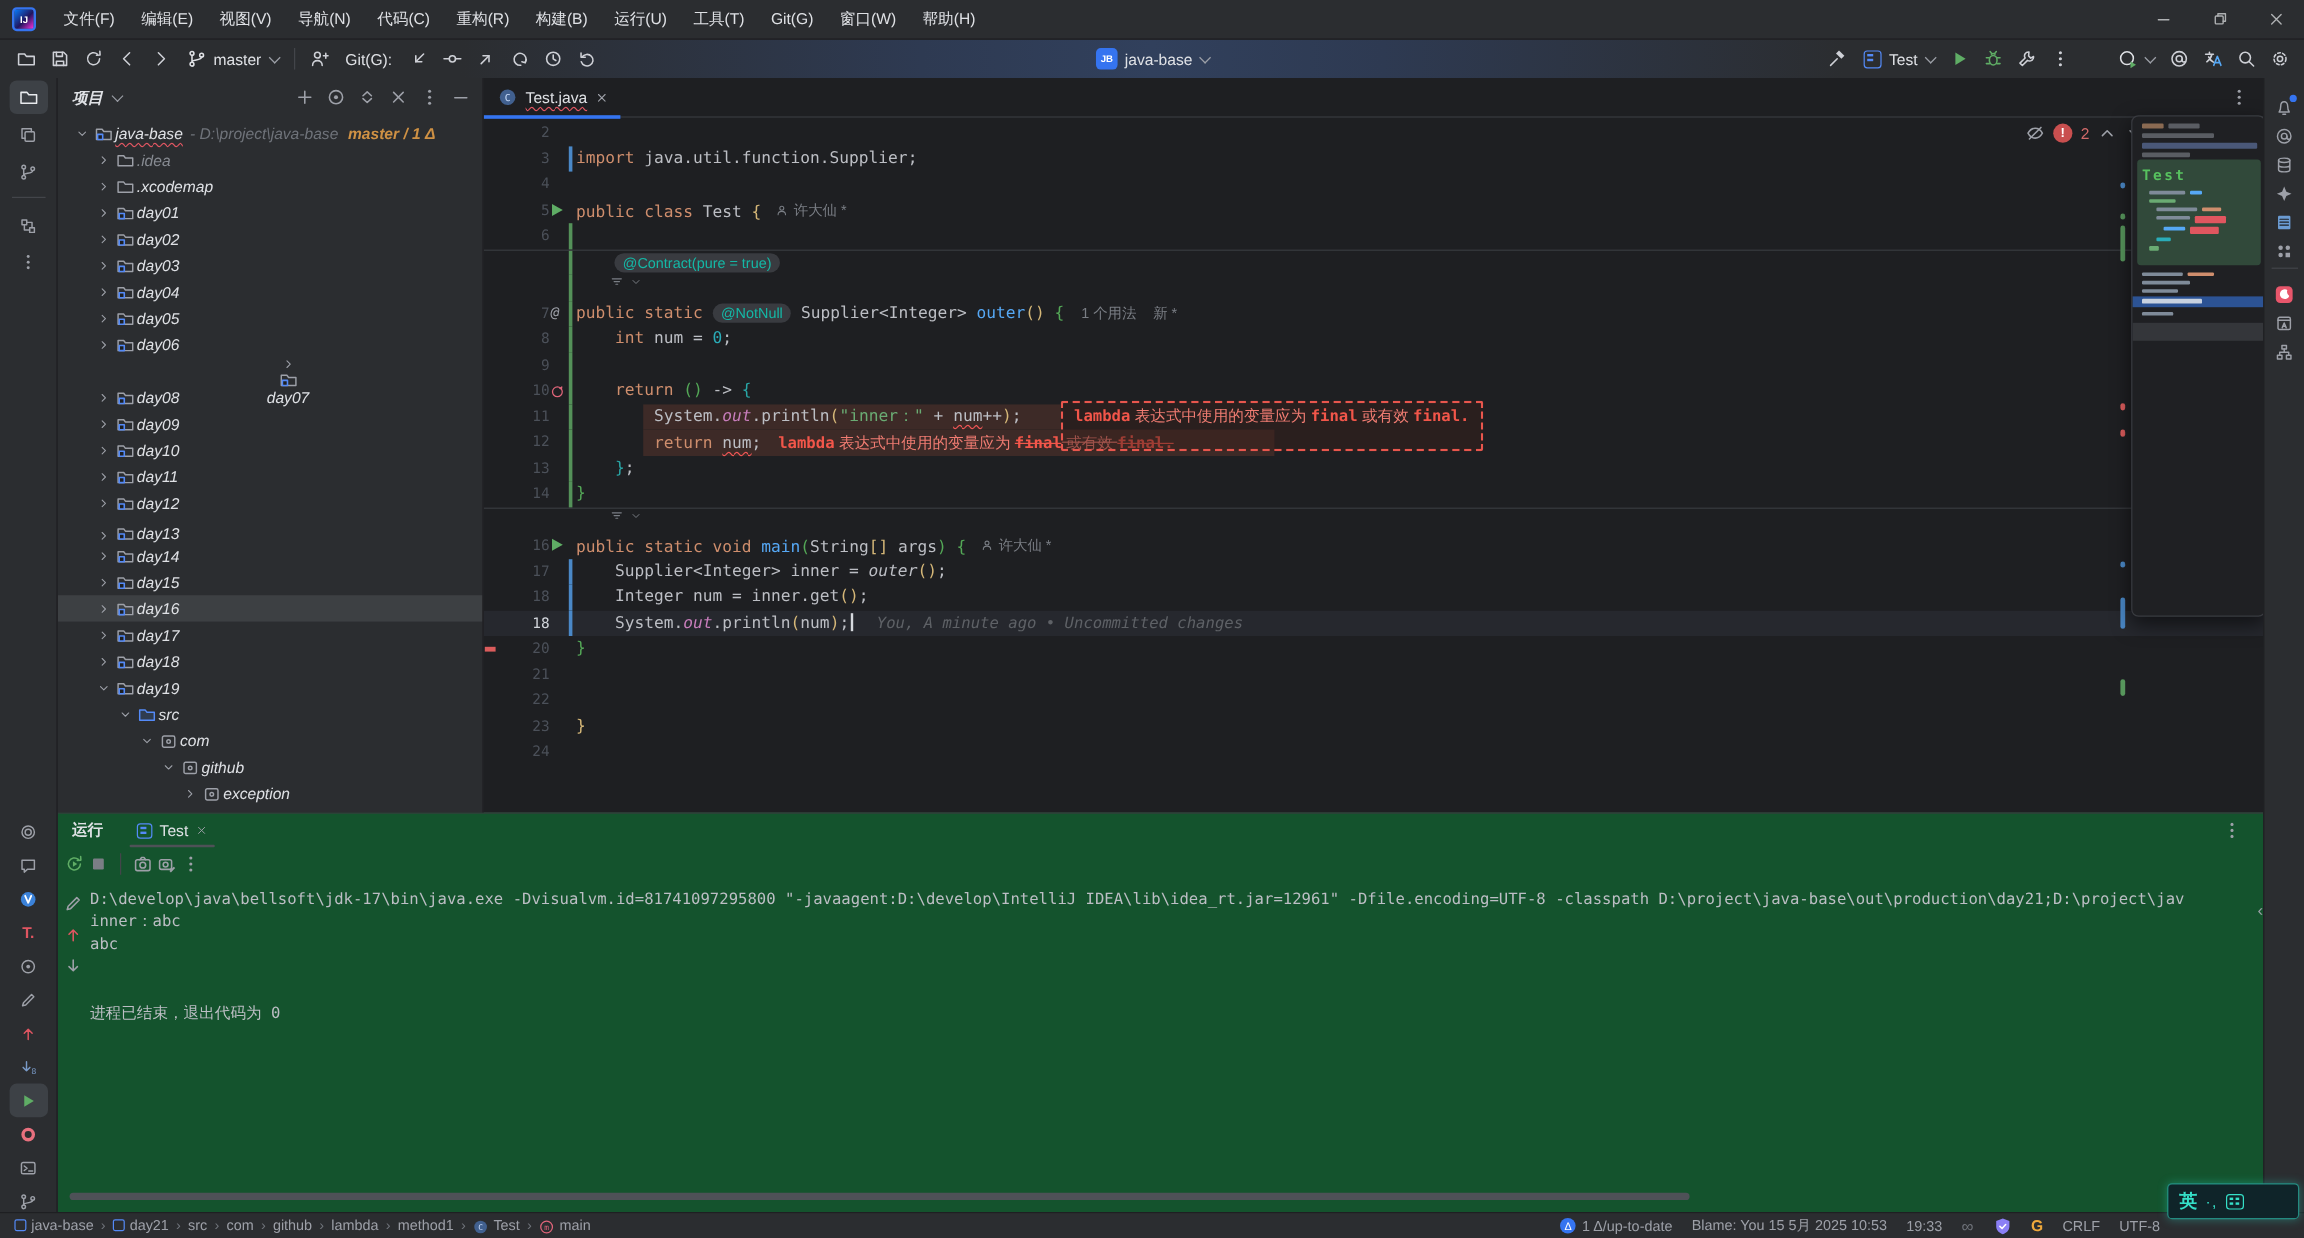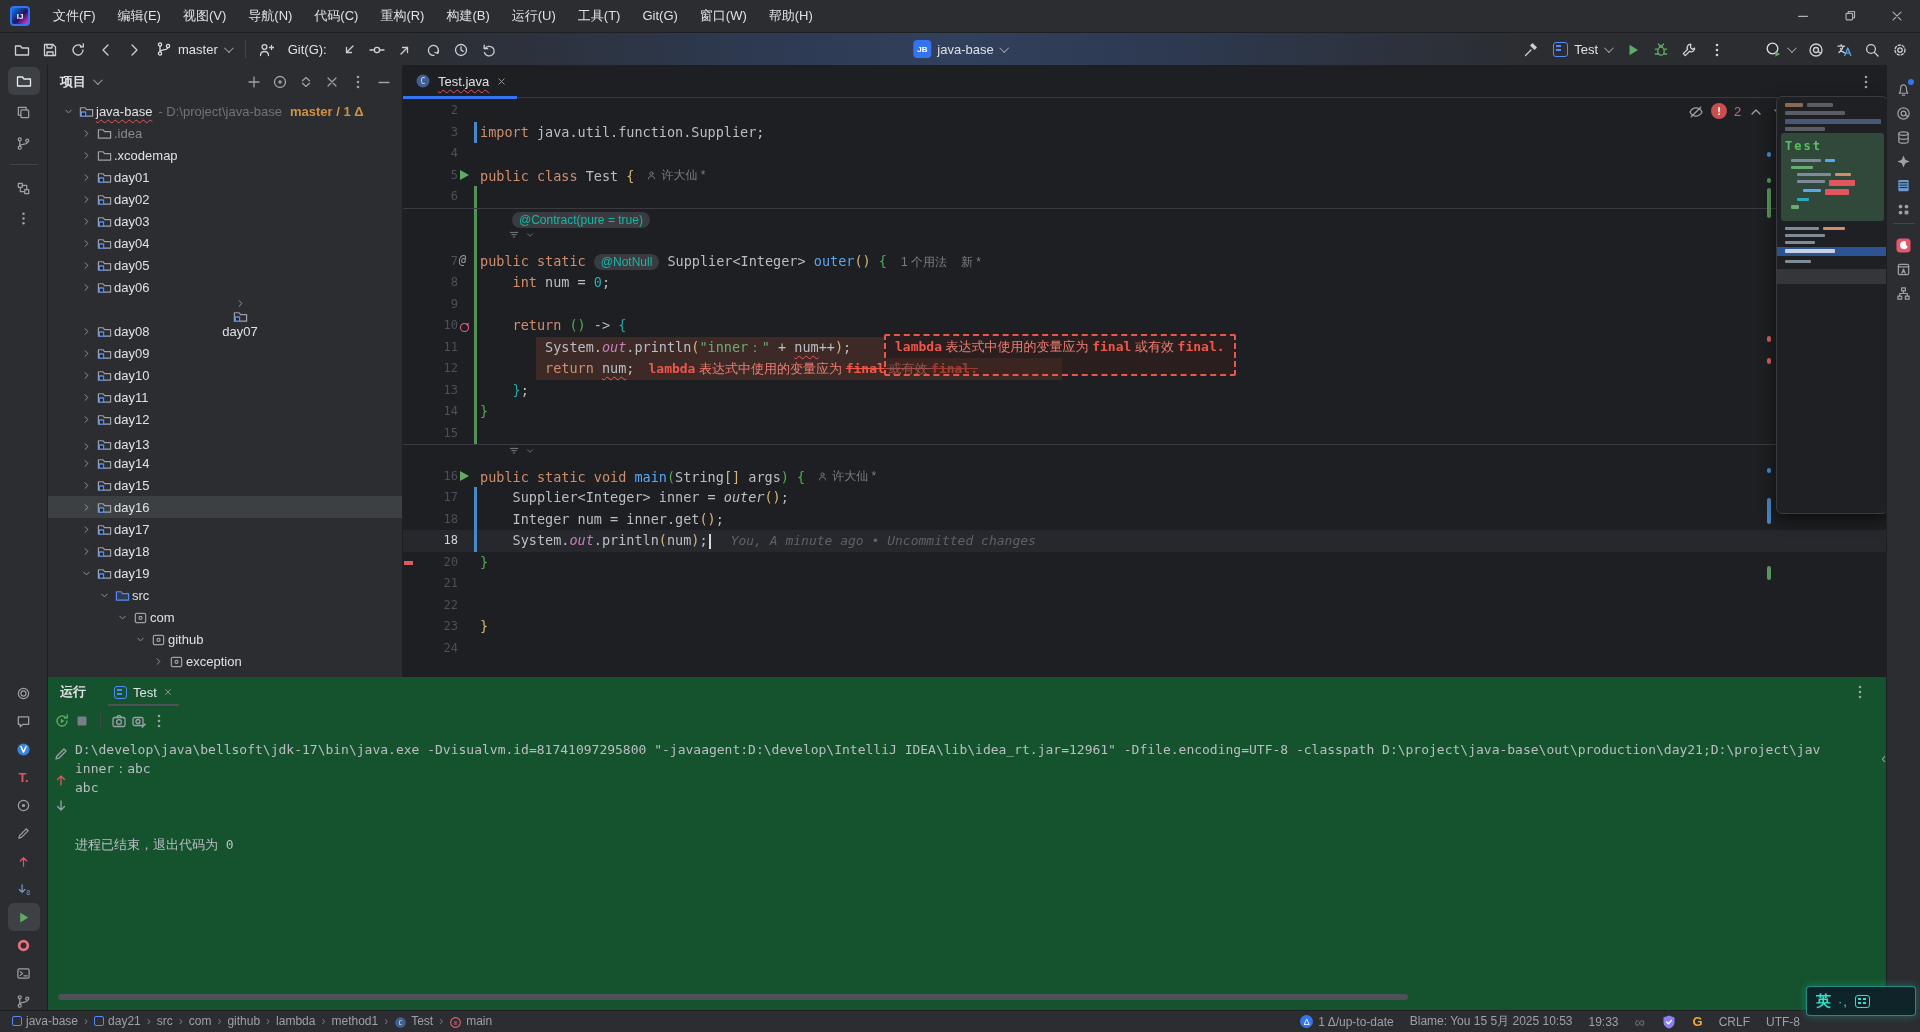--- a/index.html
+++ b/index.html
@@ -38,21 +38,21 @@
   #stripe-left { left:0; top:65px; width:48px; height:945px; background:#2b2d30; border-right:1px solid #1e1f22; z-index:20;}
   .stripe-ic { position:absolute; left:50%; transform:translate(-50%,-50%); width:32px; height:28px; border-radius:6px;
     display:flex; align-items:center; justify-content:center; color:#9da0a8; font-size:13px;}
   .stripe-ic.active { background:#3d4146; color:#e8eaed; }
   .stripe-div { position:absolute; left:10px; width:28px; height:1px; background:#43454a; }
 
   
   #stripe-right { right:0; top:65px; width:34px; height:945px; background:#2b2d30; border-left:1px solid #1e1f22; z-index:22;}
 
   
-  #project { left:48px; top:65px; width:355px; height:612px; background:#2b2d30; border-right:1px solid #1e1f22; z-index:10; }
+  #project { left:48px; top:65px; width:355px; height:612px; background:#2b2d30; border-right:1px solid #1e1f22; z-index:10;font-style:italic; }
   #proj-header { height:33px; display:flex; align-items:center; padding:0 6px 0 12px; }
   #proj-title { font-size:13px; font-weight:bold; color:#dfe1e5; display:flex; gap:7px; align-items:center;}
   #proj-actions { margin-left:auto; display:flex; align-items:center; gap:2px; color:#9da0a8;}
   .pa-btn { width:24px; height:22px; display:flex; align-items:center; justify-content:center; border-radius:4px;}
   #tree { position:absolute; top:35px; left:0; right:0; bottom:0; overflow:hidden; }
   .trow { height:22px; display:flex; align-items:center; font-size:13px; color:#dfe1e5; white-space:nowrap; cursor:default;}
   .trow.sel { background:#3d4043; }
   .trow .tchev { width:16px; display:flex; justify-content:center; color:#9da0a8;}
   .trow .ticon { width:20px; display:flex; justify-content:center; }
   .tsuffix { color:#6f737a; margin-left:6px; }
@@ -1073,28 +1073,20 @@
         <div class="ctext"><span class="cs-d">    </span><span class="cs-b3">}</span><span class="cs-d">;</span></div>
       </div>
       <div class="crow">
         <span class="ln">14</span>
         <span class="gslot"></span>
         <span class="gbar">
           <i class="green"></i>
         </span>
         <div class="ctext"><span class="cs-b2">}</span></div>
       </div>
-      <div class="crow">
-        <span class="ln">15</span>
-        <span class="gslot"></span>
-        <span class="gbar">
-          <i class="green"></i>
-        </span>
-        <div class="ctext"></div>
-      </div>
       <div class="crow sep">
         <span class="ln"></span>
         <span class="gslot"></span>
         <span class="gbar"></span>
         <div class="ctext"><span class="foldrow" style="margin-left: 28px;"><svg class="ic" width="12" height="12" viewBox="0 0 16 16">
               <path d="M3 4.5h10M5 7.5h6M7 10.5h2"></path>
             </svg><svg class="ic" width="10" height="10" viewBox="0 0 16 16">
               <path d="M4 6l4 4 4-4"></path>
             </svg></span></div>
       </div>

